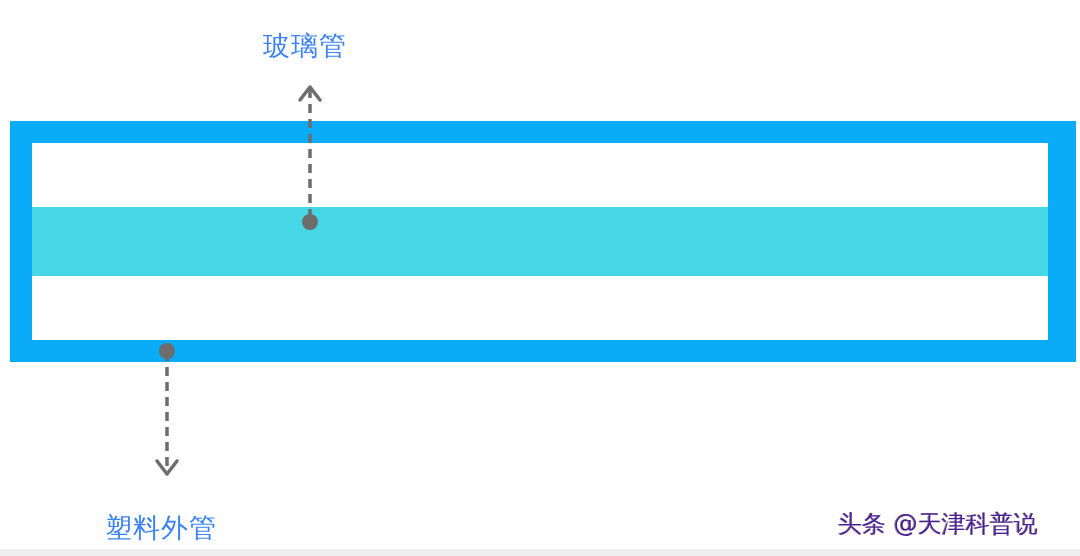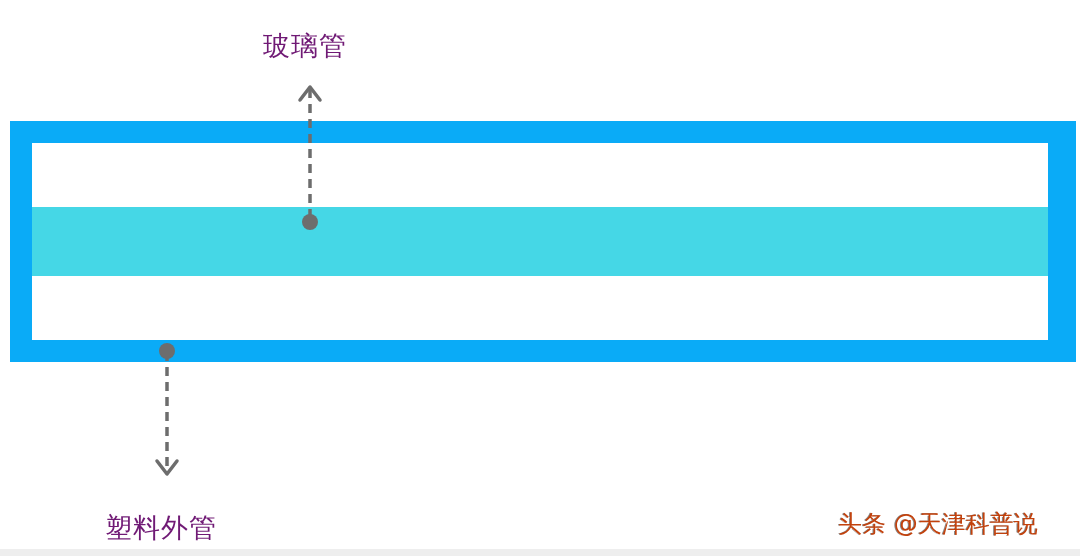--- a/index.html
+++ b/index.html
@@ -1,24 +1,24 @@
 <!DOCTYPE html>
 <html><head>
 <meta charset="utf-8">
 <style>
   html, body { margin:0; padding:0; }
   body { width:1080px; height:556px; background:#ffffff; position:relative; overflow:hidden;
          font-family:"DejaVu Sans", sans-serif; }
   .outer-tube { position:absolute; left:10px; top:121px; width:1066px; height:241px; background:#0aabf7; }
   .inner-space { position:absolute; left:32px; top:143px; width:1016px; height:197px; background:#ffffff; }
   .glass-band { position:absolute; left:32px; top:207px; width:1016px; height:69px; background:#45d7e6; }
-  .label { position:absolute; color:#701a75; font-size:27px; letter-spacing:1px; white-space:nowrap;font-family:Liberation Mono, monospace; }
+  .label { position:absolute; color:#3b82f6; font-size:27px; letter-spacing:1px; white-space:nowrap;font-family:Liberation Mono, monospace; }
   .label-glass { left:263px; top:28px; }
   .label-plastic { left:105px; top:510px; }
-  .watermark { position:absolute; left:838px; top:508px; font-size:24px; color:#c2410c; white-space:nowrap;
+  .watermark { position:absolute; left:838px; top:508px; font-size:24px; color:#4c1d95; white-space:nowrap;
                text-shadow: 1px 1px 0 #fff, -1px 0 0 #888; }
   .bottom-strip { position:absolute; left:0; top:549px; width:1080px; height:7px; background:#eeeeee; }
   svg.arrows { position:absolute; left:0; top:0; }
 </style>
 </head>
 <body>
 
 <div class="outer-tube"></div>
 <div class="inner-space"></div>
 <div class="glass-band"></div>

